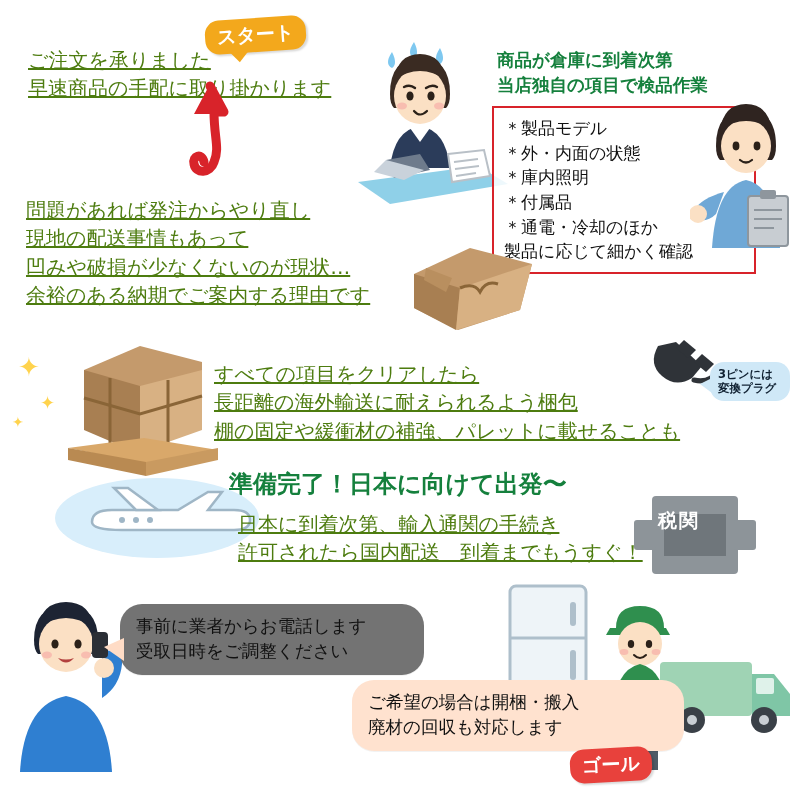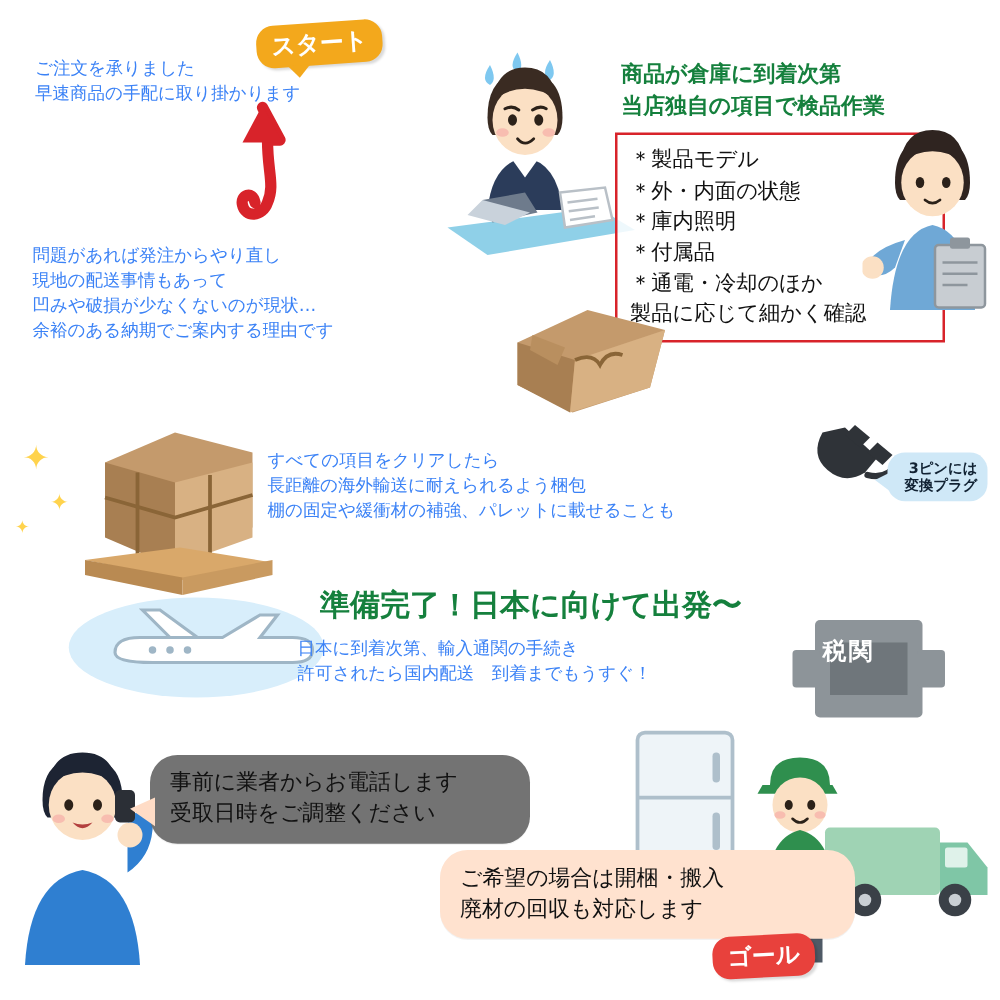--- a/index.html
+++ b/index.html
@@ -36,42 +36,42 @@
   .badge-goal{background:#e8413c;left:570px;top:748px;transform:rotate(-3deg);}
   .badge::after{
     content:"";position:absolute;left:24px;bottom:-9px;
     border-left:9px solid transparent;border-right:9px solid transparent;
     border-top:10px solid currentColor;
   }
   .badge-start::after{color:#f3a81c;}
   .badge-goal::after{color:#e8413c;display:none;}
 
   
-  .txt{color:#3b82f6;font-size:14px;line-height:1.42;white-space:pre-line;}
+  .txt{color:#4d7c0f;font-size:20px;line-height:1.42;white-space:pre-line;text-decoration:underline;}
   .red{color:#15803d;font-weight:bold;}
   .redbox{
     border:2px solid #d8232a;background:rgba(255,255,255,.85);
     padding:8px 10px;color:#111;font-size:17px;line-height:1.45;white-space:pre-line;
   }
 
   
   .bubble{
     background:#737373;border-radius:22px;padding:10px 16px;
     font-size:17.5px;line-height:1.45;color:#111;white-space:pre-line;
     box-shadow:0 1px 0 rgba(0,0,0,.05);
   }
   .bubble.tail-left::after{
     content:"";position:absolute;left:-16px;top:34px;
     border-top:9px solid transparent;border-bottom:14px solid transparent;
     border-right:20px solid #ffdcc6;
   }
   .bubble.peach{background:#ffe2cf;}
   .minibubble{
     background:#cfe8f7;border-radius:14px;padding:5px 8px;
-    font-size:11.5px;line-height:1.25;color:#123;text-align:right;font-weight:bold;
+    font-size:11.5px;line-height:1.25;color:#123;text-align:left;font-weight:bold;
     white-space:pre-line;
   }
   .minibubble::after{
     content:"";position:absolute;left:-10px;top:16px;
     border-top:6px solid transparent;border-bottom:9px solid transparent;
     border-right:12px solid #cfe8f7;
   }
 
   
   .arrow-up{left:180px;top:78px;}
@@ -191,21 +191,21 @@
 
     <path d="M10 112 l76 -10 l74 12 l-72 14z" fill="#d9a86a"></path>
     <path d="M10 112 l0 12 l78 16 l0 -14z" fill="#b98a52"></path>
     <path d="M88 126 l72 -14 l0 12 l-72 16z" fill="#c99a60"></path>
   </svg>
 
   <div class="abs txt" style="left:214px;top:360px;width:520px;">すべての項目をクリアしたら
 長距離の海外輸送に耐えられるよう梱包
 棚の固定や緩衝材の補強、パレットに載せることも</div>
 
-  <div class="abs red" style="left:256px;top:468px;width:420px;font-size:24px;">準備完了！日本に向けて出発〜</div>
+  <div class="abs red" style="left:229px;top:468px;width:420px;font-size:24px;">準備完了！日本に向けて出発〜</div>
 
   <svg class="abs" style="left:52px;top:456px;" width="210" height="110" viewBox="0 0 210 110">
     <ellipse cx="105" cy="62" rx="102" ry="40" fill="#d8eefb"></ellipse>
     <path d="M40 66 q0 -12 20 -12 l66 0 l30 -18 l14 0 l-14 18 l26 0 q16 0 16 10 q0 10 -16 10 l-112 0 q-30 0 -30 -8z" fill="#ffffff" stroke="#9fb6c6" stroke-width="2.5"></path>
     <path d="M84 54 l-22 -22 l14 0 l30 22z" fill="#ffffff" stroke="#9fb6c6" stroke-width="2.5"></path>
     <circle cx="70" cy="64" r="3" fill="#9fb6c6"></circle>
     <circle cx="84" cy="64" r="3" fill="#9fb6c6"></circle>
     <circle cx="98" cy="64" r="3" fill="#9fb6c6"></circle>
   </svg>
 

